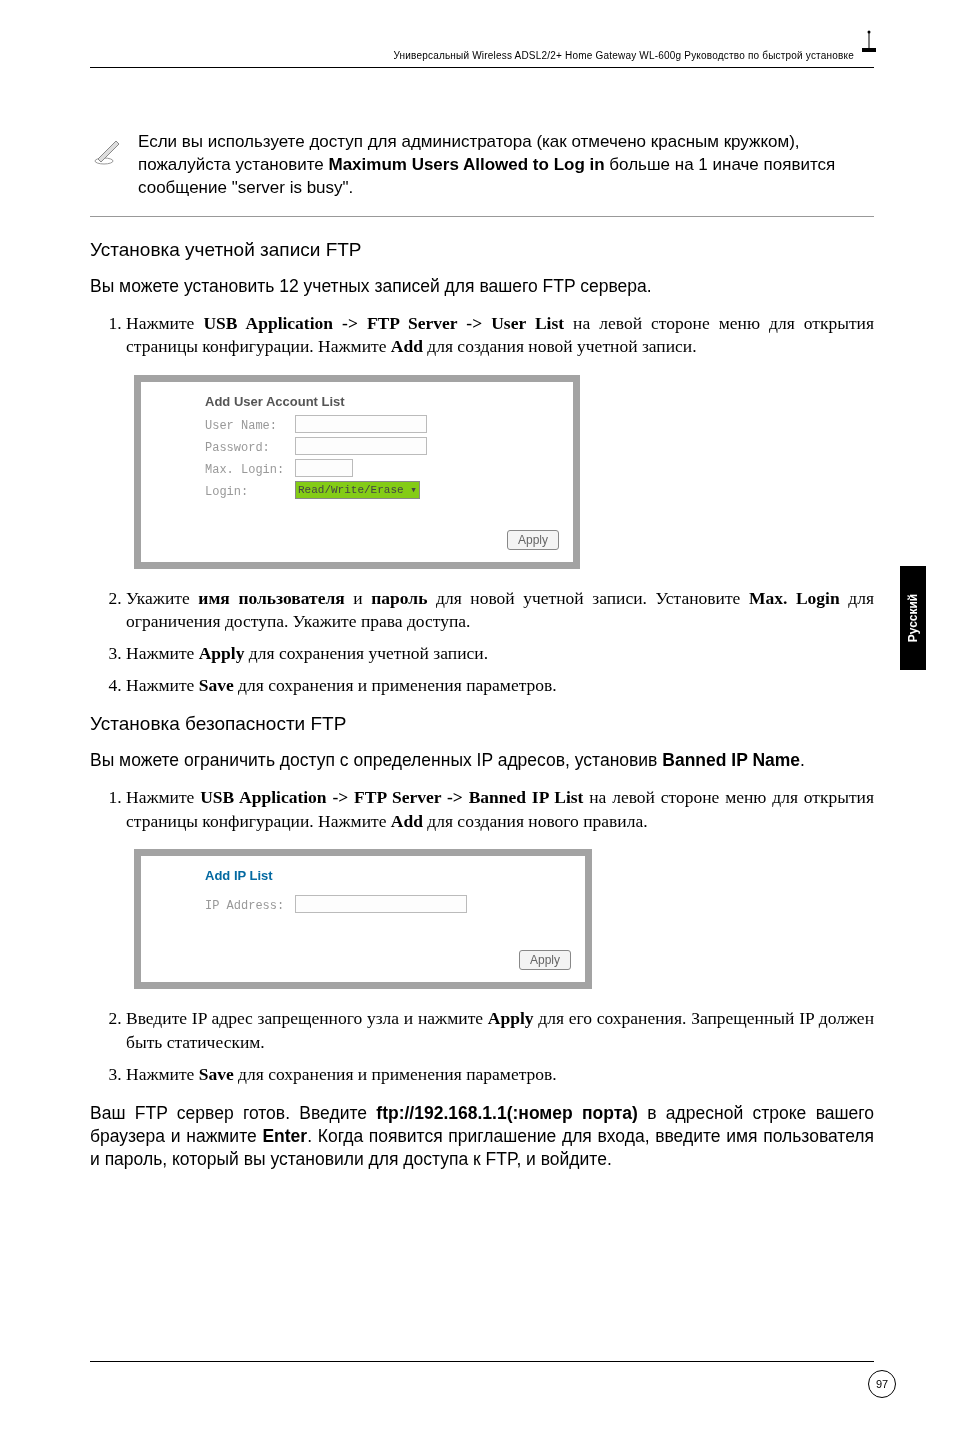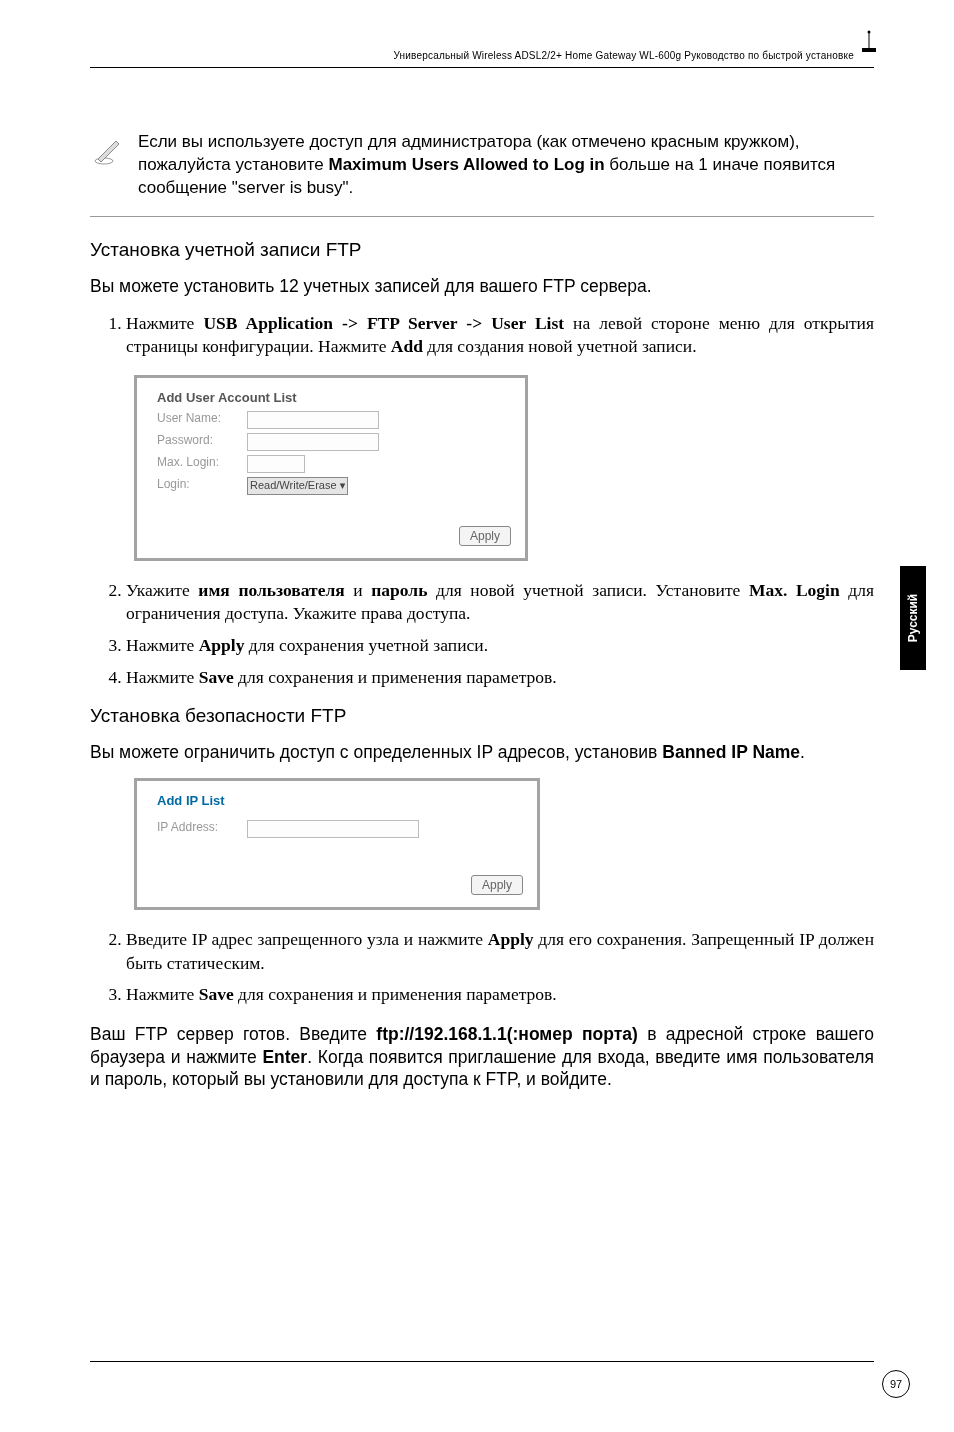--- a/index.html
+++ b/index.html
@@ -68,53 +68,55 @@
       padding-left: 36px;
       font-size: 17.5px;
     }
     ol.steps li {
       margin-bottom: 8px;
       line-height: 1.35;
       text-align: justify;
       font-family: Liberation Serif, serif;
     }
     .screenshot-box {
-      border: 3px solid #a3a3a3;
+      border: 7px solid #a3a3a3;
       margin: 12px 0 18px 44px;
       background: #fff;
       position: relative;
+      padding-left: 44px;
     }
     .sb1 { width: 388px; height: 180px; }
     .sb2 { width: 400px; height: 126px; }
     .sb-title {
       font-size: 13px;
       font-weight: bold;
       color: #555;
       padding: 12px 0 4px 20px;
     }
     .sb-row {
       display: flex;
-      align-items: flex-start;
+      align-items: flex-end;
       padding: 2px 0 2px 20px;
       font-size: 12px;
       color: #888;
+      font-family: Liberation Mono, monospace;
     }
     .sb-label { width: 90px; color: #999; }
     .sb-input {
       border: 1px solid #bbb;
       height: 16px;
       width: 130px;
       background: #fdfdfd;
     }
     .sb-select {
       border: 1px solid #888;
       font-size: 11px;
       padding: 0 2px;
       color: #444;
-      background: #e5e5e5;
+      background: #84cc16;
       height: 16px;
       display: flex;
       align-items: center;
     }
     .sb-apply {
       position: absolute;
       right: 14px;
       bottom: 12px;
       border: 1px solid #888;
       border-radius: 3px;
@@ -136,21 +138,21 @@
       display: flex;
       align-items: center;
       justify-content: center;
     }
     .side-tab span {
       transform: rotate(-90deg);
       white-space: nowrap;
     }
     .page-num {
       position: absolute;
-      right: 44px;
+      right: 58px;
       bottom: 34px;
       width: 26px;
       height: 26px;
       border: 1px solid #000;
       border-radius: 50%;
       font-size: 11px;
       display: flex;
       align-items: center;
       justify-content: center;
     }
@@ -235,20 +237,25 @@
     <li>
       <span>Нажмите </span><b>Save</b><span> для сохранения и применения параметров.</span>
     </li>
   </ol>
 
   <h3 class="section">Установка безопасности FTP</h3>
   <p class="body">
     <span>Вы можете ограничить доступ с определенных  IP адресов, установив </span><b>Banned IP Name</b><span>.</span>
   </p>
 
+  <ol class="steps">
+    <li>
+      <span>Нажмите </span><b>USB Application -&gt; FTP Server -&gt; Banned IP List</b><span> на левой стороне меню для открытия страницы конфигурации. Нажмите </span><b>Add</b><span> для создания нового правила.</span>
+    </li>
+  </ol>
 
   <div class="screenshot-box sb2">
     <div class="sb-title" style="color:#0369a1;">Add IP List</div>
     <div class="sb-row" style="padding-top:8px">
       <div class="sb-label">IP Address:</div>
       <div class="sb-input" style="width:170px"></div>
     </div>
     <div class="sb-apply">Apply</div>
   </div>
 

